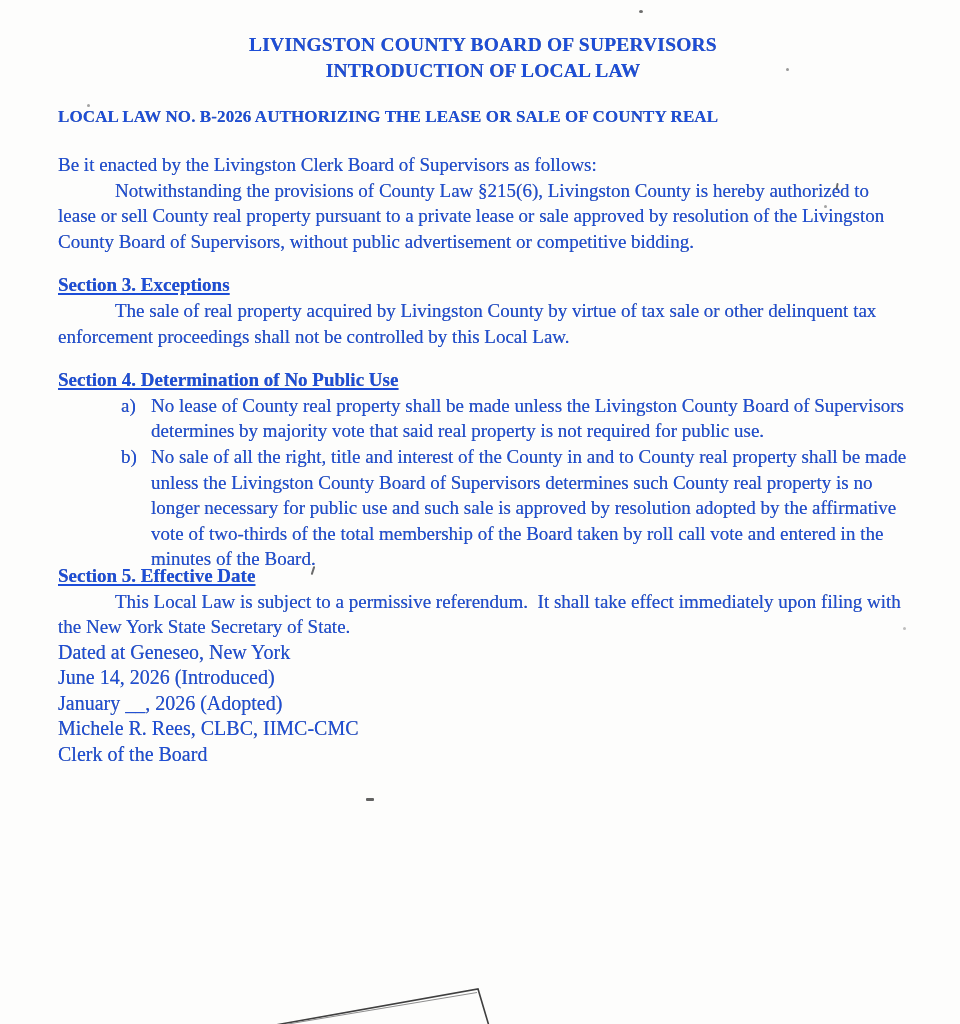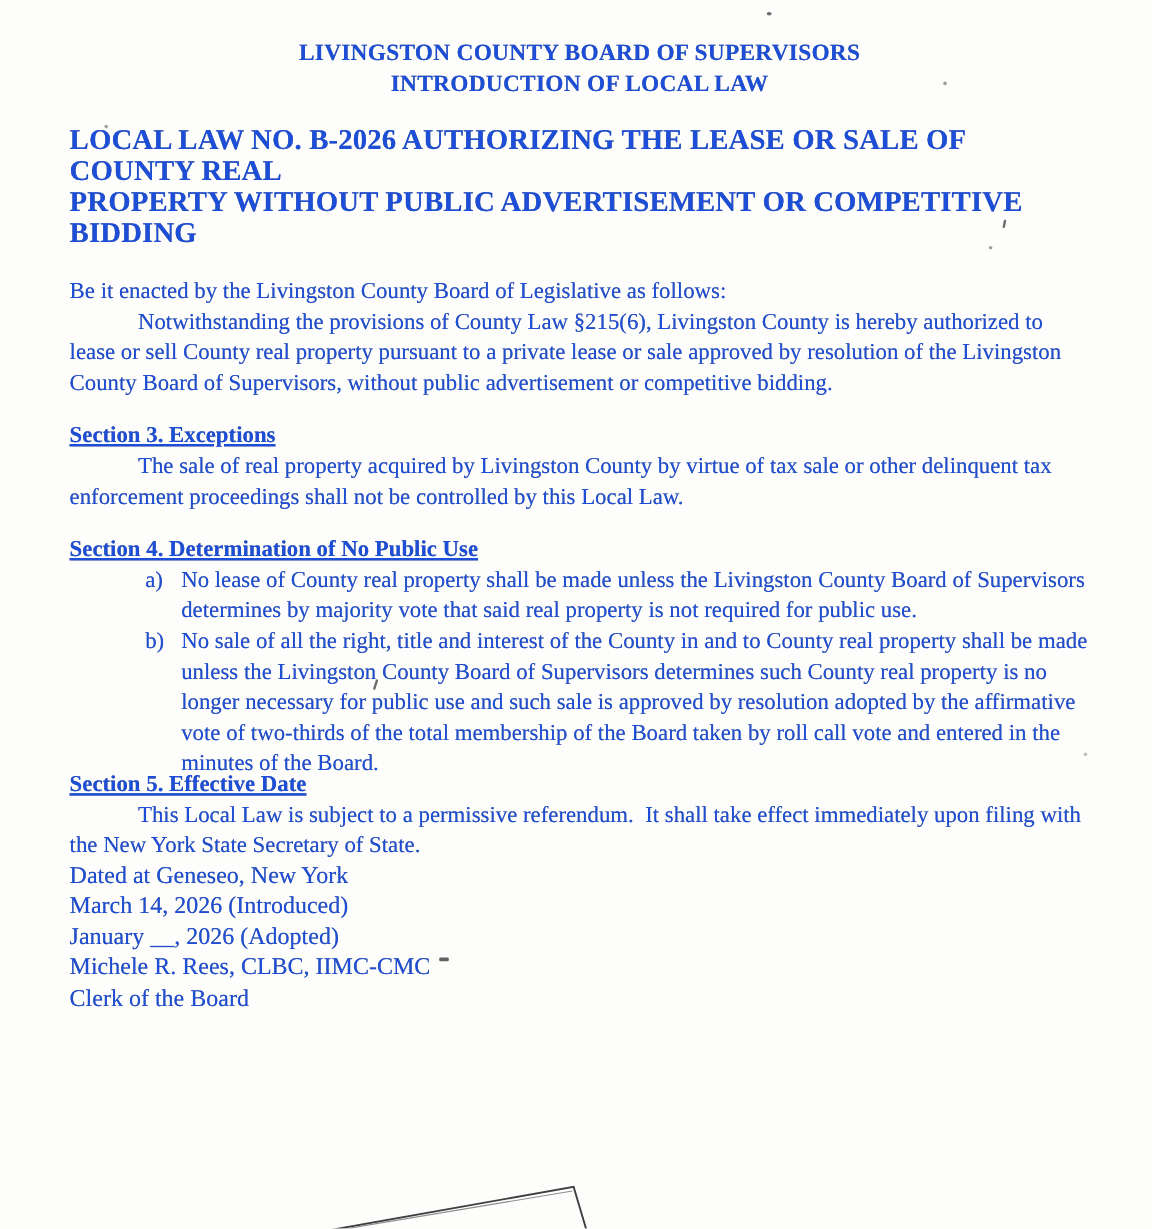--- a/index.html
+++ b/index.html
@@ -3,21 +3,21 @@
 <meta charset="utf-8">
 <style>
   html,body{margin:0;padding:0;background:#ffffff;}
   .page{
     position:relative;width:960px;height:1024px;background:#fdfdfc;overflow:hidden;
     font-family:"Liberation Serif","DejaVu Serif",serif;color:#1d4ed8;
   }
   .content{position:absolute;left:58px;top:32px;width:850px;}
   .content *{text-shadow:0 0 .5px rgba(25,25,25,.55);}
   .doc-title{text-align:center;font-weight:700;font-size:19.5px;line-height:26px;letter-spacing:.2px;}
-  .law-title{font-weight:700;font-size:24px;line-height:26px;margin-top:20px;letter-spacing:.1px;}
+  .law-title{font-weight:700;font-size:17px;line-height:26px;margin-top:20px;letter-spacing:.1px;}
   .enact{font-size:19px;line-height:25.6px;margin:22px 0 0 0;}
   .sec-h{font-size:19px;font-weight:700;line-height:25.6px;margin-top:18px;}
   .sec-h.first{margin-top:22px;}
   .sec-h.tight{margin-top:-9px;}
   .u{text-decoration:underline;text-decoration-thickness:1.7px;text-underline-offset:2px;}
   .para{font-size:19px;line-height:25.6px;text-indent:57px;margin:0;}
   .li{display:flex;font-size:19px;line-height:25.6px;}
   .mk{flex:0 0 30px;margin-left:63px;}
   .tx{flex:1;}
   .sig{font-size:20px;line-height:25.6px;}
@@ -31,24 +31,23 @@
 
   <div class="content">
 
     <div class="doc-title">
       <div>LIVINGSTON COUNTY BOARD OF SUPERVISORS</div>
       <div>INTRODUCTION OF LOCAL LAW</div>
     </div>
 
     <div class="law-title">
       <div>LOCAL LAW NO. B-2026 AUTHORIZING THE LEASE OR SALE OF COUNTY REAL</div>
-      <div>PROPERTY WITHOUT PUBLIC ADVERTISEMENT OR COMPETITIVE BIDDING</div>
     </div>
 
-    <p class="enact">Be it enacted by the Livingston County Board of Legislative as follows:</p>
+    <p class="enact">Be it enacted by the Livingston Clerk Board of Supervisors as follows:</p>
 
 
     <p class="para">Notwithstanding the provisions of County Law §215(6), Livingston County is hereby authorized to lease or sell County real property pursuant to a private lease or sale approved by resolution of the Livingston County Board of Supervisors, without public advertisement or competitive bidding.</p>
 
     <div class="sec-h"><span class="u">Section 3. Exceptions</span></div>
     <p class="para">The sale of real property acquired by Livingston County by virtue of tax sale or other delinquent tax enforcement proceedings shall not be controlled by this Local Law.</p>
 
     <div class="sec-h"><span class="u">Section 4. Determination of No Public Use</span></div>
     <div>
       <div class="li">
@@ -59,21 +58,21 @@
         <span class="mk">b)</span>
         <span class="tx">No sale of all the right, title and interest of the County in and to County real property shall be made unless the Livingston County Board of Supervisors determines such County real property is no longer necessary for public use and such sale is approved by resolution adopted by the affirmative vote of two-thirds of the total membership of the Board taken by roll call vote and entered in the minutes of the Board.</span>
       </div>
     </div>
 
     <div class="sec-h tight"><span class="u">Section 5. Effective Date</span></div>
     <p class="para">This Local Law is subject to a permissive referendum.&nbsp; It shall take effect immediately upon filing with the New York State Secretary of State.</p>
 
     <div class="sig">
       <div>Dated at Geneseo, New York</div>
-      <div>March 14, 2026 (Introduced)</div>
+      <div>June 14, 2026 (Introduced)</div>
       <div>January __, 2026 (Adopted)</div>
       <div>Michele R. Rees, CLBC, IIMC-CMC</div>
       <div>Clerk of the Board</div>
     </div>
 
   </div>
 
   <div class="speck" style="left:639px;top:10px;width:4px;height:3px;opacity:.8;"></div>
   <div class="speck" style="left:87px;top:104px;width:3px;height:3px;opacity:.5;"></div>
   <div class="speck" style="left:786px;top:68px;width:3px;height:3px;opacity:.55;"></div>

